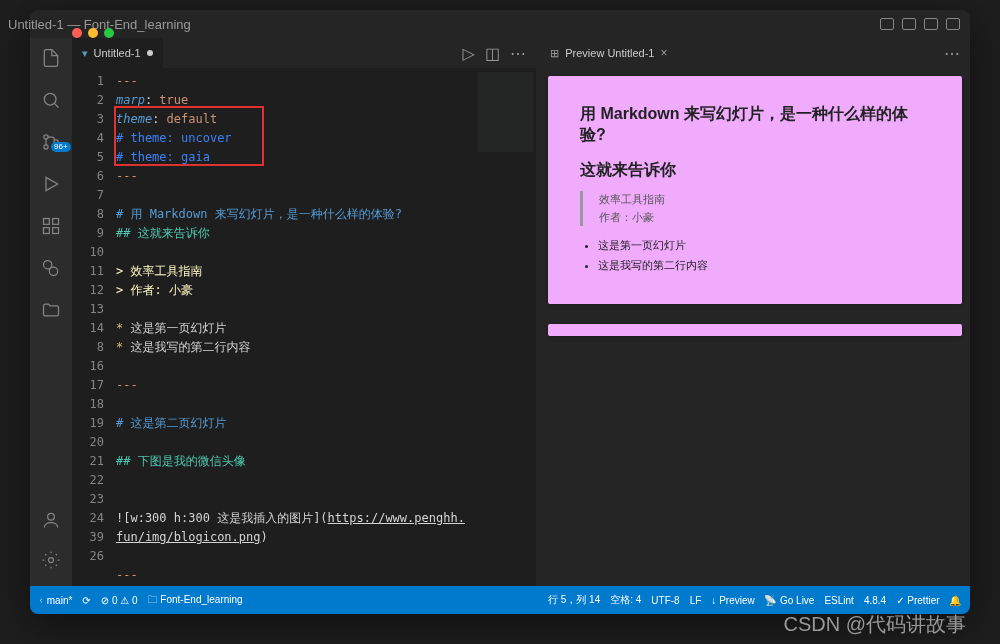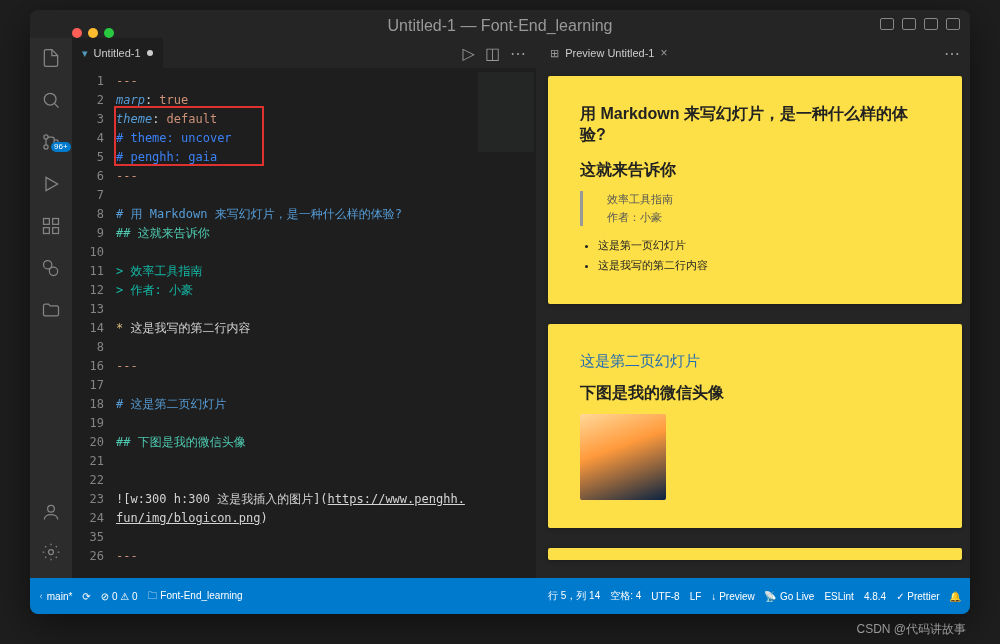--- a/index.html
+++ b/index.html
@@ -1,19 +1,19 @@
 <!DOCTYPE html>
 <html><head>
 <meta charset="utf-8">
 <style>
 * { margin:0; padding:0; box-sizing:border-box; }
 body { font-family:-apple-system,BlinkMacSystemFont,"Segoe UI",sans-serif; background:#1e1e1e; width:1000px; height:644px; overflow:hidden; position:relative; }
 .traffic { position:absolute; top:18px; left:42px; display:flex; gap:6px; z-index:100; }
 .traffic span { width:10px; height:10px; border-radius:50%; }
-.window-title { position:absolute; top:17px; left:0; width:100%; text-align:center; color:#999; font-size:16px; z-index:50; }
+.window-title { position:absolute; top:17px; left:0; width:100%; text-align:left; color:#999; font-size:13px; z-index:50;padding-left:8px; }
 .shell { position:absolute; top:10px; left:30px; right:30px; bottom:30px; background:#1e1e1e; border-radius:8px; overflow:hidden; display:flex; flex-direction:column; box-shadow:0 10px 40px rgba(0,0,0,.5); }
 .titlebar { height:28px; background:#252526; display:flex; align-items:center; position:relative; }
 .layout-ctrls { position:absolute; right:10px; display:flex; gap:8px; }
 .layout-ctrls span { width:14px; height:12px; border:1px solid #888; border-radius:2px; }
 .main { flex:1; display:flex; min-height:0; }
 .activitybar { width:42px; background:#2c2c2c; display:flex; flex-direction:column; align-items:center; padding-top:10px; gap:18px; color:#858585; }
 .activitybar .bottom { margin-top:auto; padding-bottom:12px; display:flex; flex-direction:column; gap:16px; }
 .activitybar svg { width:20px; height:20px; }
 .badge { position:absolute; background:#007acc; color:#fff; font-size:8px; border-radius:7px; padding:0 3px; line-height:10px; }
 .ai { position:relative; }
@@ -24,35 +24,35 @@
 .tab .dot { width:6px; height:6px; border-radius:50%; background:#ccc; }
 .tab .close { color:#999; font-size:12px; }
 .run-ctrls { margin-left:auto; display:flex; align-items:center; gap:10px; padding-right:10px; color:#999; }
 .editor-body { flex:1; display:flex; overflow:hidden; position:relative; }
 .gutter { width:44px; text-align:right; padding-right:12px; font-family:Menlo,Consolas,monospace; font-size:12px; color:#858585; line-height:19px; padding-top:4px; }
 .code { flex:1; font-family:Menlo,Consolas,monospace; font-size:12px; line-height:19px; padding-top:4px; color:#d4d4d4; position:relative; }
 .code .l { white-space:pre; }
 .minimap { position:absolute; top:4px; right:2px; width:56px; height:80px; background:#2a2d2e; opacity:.5; }
 .redbox { position:absolute; border:2px solid #e03131; }
 .c-str { color:#ce9178; } .c-key { color:#569cd6; font-style:italic; } .c-com { color:#3b82f6; }
-.c-h1 { color:#569cd6; } .c-h2 { color:#4ec9b0; } .c-qt { color:#14b8a6; } .c-li { color:#d7ba7d; }
+.c-h1 { color:#569cd6; } .c-h2 { color:#4ec9b0; } .c-qt { color:#fef9c3; } .c-li { color:#d7ba7d; }
 .c-lnk { text-decoration:underline; }
 .split { width:4px; background:#252526; cursor:col-resize; }
 .preview-pane { width:430px; background:#252526; display:flex; flex-direction:column; }
 .preview-body { flex:1; overflow-y:auto; padding:8px; display:flex; flex-direction:column; gap:20px; }
-.slide { background:#fde047; border-radius:2px; padding:28px 32px; color:#222; font-size:11px; box-shadow:0 1px 4px rgba(0,0,0,.3); }
+.slide { background:#f0abfc; border-radius:2px; padding:28px 32px; color:#222; font-size:11px; box-shadow:0 1px 4px rgba(0,0,0,.3); }
 .slide h1 { font-size:16px; margin-bottom:14px; font-weight:700; }
 .slide h2 { font-size:16px; margin-bottom:10px; }
-.slide .bq { border-left:3px solid #999; padding-left:24px; margin-bottom:10px; color:#555; line-height:1.6; }
+.slide .bq { border-left:3px solid #999; padding-left:16px; margin-bottom:10px; color:#555; line-height:1.6; }
 .slide ul { margin-left:18px; line-height:1.8; }
 .slide .s2h { color:#246bb3; font-size:15px; margin-bottom:12px; }
 .slide .img { width:86px; height:86px; background:linear-gradient(160deg,#ffd898 0%,#ff9a3c 40%,#0b2340 100%); border-radius:2px; margin-top:8px; position:relative; }
-.statusbar { height:36px; background:#007acc; color:#fff; font-size:10px; display:flex; align-items:center; padding:0 8px; gap:10px; }
+.statusbar { height:28px; background:#007acc; color:#fff; font-size:10px; display:flex; align-items:center; padding:0 8px; gap:10px; }
 .statusbar .sb-right { margin-left:auto; display:flex; gap:10px; align-items:center; }
-.watermark { position:absolute; bottom:6px; right:34px; color:#999; font-size:12px; }
+.watermark { position:absolute; bottom:6px; right:34px; color:#999; font-size:20px; }
 </style>
 </head>
 <body>
 
 <div class="window-title">Untitled-1 — Font-End_learning</div>
 
 <div class="shell">
   <div class="titlebar">
     <div class="traffic">
       <span style="background:#ff5f57"></span>
@@ -143,39 +143,40 @@
             <div>16</div>
             <div>17</div>
             <div>18</div>
             <div>19</div>
             <div>20</div>
             <div>21</div>
             <div>22</div>
             <div>23</div>
             <div>24</div>
             <div></div>
-            <div>35</div>
+            <div>39</div>
             <div>26</div>
           </div>
         <div class="code" id="code">
           <div class="minimap"></div>
           <div class="redbox" style="top:38px; left:-2px; width:150px; height:60px;"></div>
         <div class="l"><span class="c-str">---</span></div>
             <div class="l"><span class="c-key">marp</span><span>: </span><span class="c-str">true</span></div>
             <div class="l"><span class="c-key">theme</span><span>: </span><span class="c-str">default</span></div>
             <div class="l"><span class="c-com"># theme: uncover</span></div>
-            <div class="l"><span class="c-com"># penghh: gaia</span></div>
+            <div class="l"><span class="c-com"># theme: gaia</span></div>
             <div class="l"><span class="c-str">---</span></div>
             <div class="l">&nbsp;</div>
             <div class="l"><span class="c-h1"># 用 Markdown 来写幻灯片，是一种什么样的体验?</span></div>
             <div class="l"><span class="c-h2">## 这就来告诉你</span></div>
             <div class="l">&nbsp;</div>
             <div class="l"><span class="c-qt">&gt; 效率工具指南</span></div>
             <div class="l"><span class="c-qt">&gt; 作者: 小豪</span></div>
             <div class="l">&nbsp;</div>
+            <div class="l"><span class="c-li">* </span><span>这是第一页幻灯片</span></div>
             <div class="l"><span class="c-li">* </span><span>这是我写的第二行内容</span></div>
             <div class="l">&nbsp;</div>
             <div class="l"><span class="c-str">---</span></div>
             <div class="l">&nbsp;</div>
             <div class="l"><span class="c-h1"># 这是第二页幻灯片</span></div>
             <div class="l">&nbsp;</div>
             <div class="l"><span class="c-h2">## 下图是我的微信头像</span></div>
             <div class="l">&nbsp;</div>
             <div class="l">&nbsp;</div>
             <div class="l"><span>![w:300 h:300 这是我插入的图片](</span><span class="c-lnk">https://www.penghh.</span></div>
@@ -204,25 +205,20 @@
           <h1>用 Markdown 来写幻灯片，是一种什么样的体验?</h1>
           <h2>这就来告诉你</h2>
           <div class="bq">
             <div>效率工具指南</div>
             <div>作者：小豪</div>
           </div>
           <ul>
             <li>这是第一页幻灯片</li>
             <li>这是我写的第二行内容</li>
           </ul>
-        </div>
-        <div class="slide">
-          <div class="s2h">这是第二页幻灯片</div>
-          <h2>下图是我的微信头像</h2>
-          <div class="img"></div>
         </div>
         <div class="slide" style="height:12px; padding:0"></div>
       </div>
     </div>
   </div>
 
   <div class="statusbar">
     <span>ᚲ <span>main*</span></span>
     <span>⟳</span>
     <span>⊘ <span>0</span> ⚠ <span>0</span></span>

